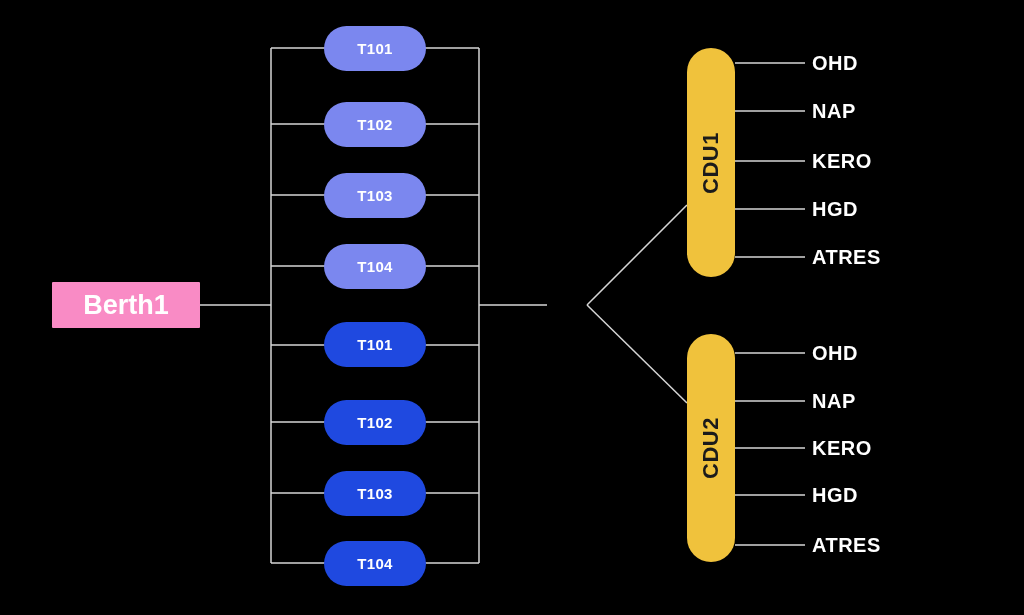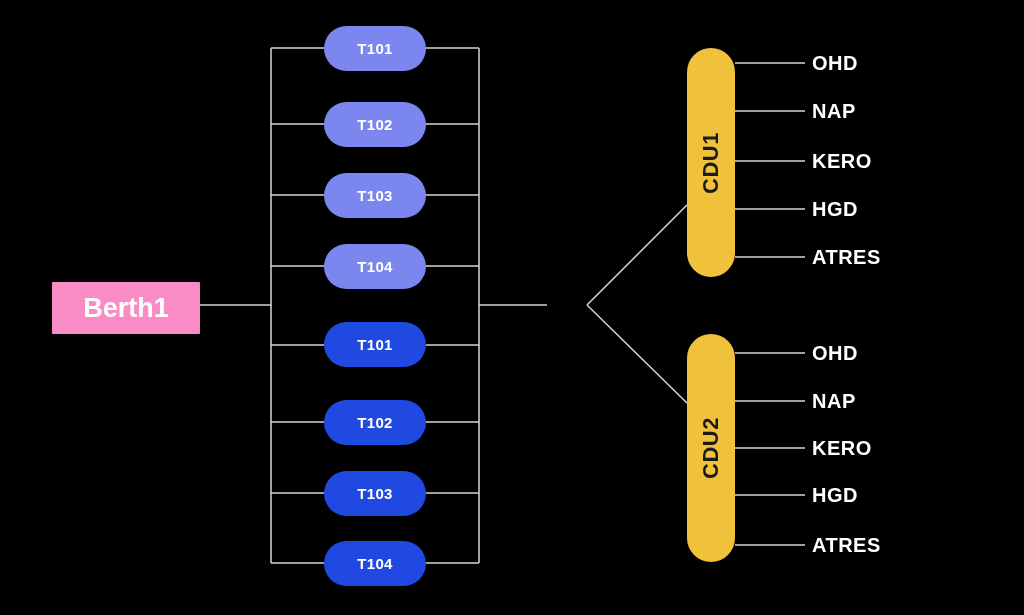--- a/index.html
+++ b/index.html
@@ -11,21 +11,21 @@
   html,body{margin:0;padding:0;}
   body{background:var(--background);font-family:"Liberation Sans",sans-serif;}
   .canvas{position:relative;width:1024px;height:615px;background:var(--background);overflow:hidden;}
   svg.lines{position:absolute;left:0;top:0;}
   svg.lines line{stroke:var(--line);stroke-width:1.5;}
   .node{position:absolute;display:flex;align-items:center;justify-content:center;
         font-weight:bold;color:var(--text-light);}
   .tank{left:324px;width:102px;height:45px;border-radius:23px;font-size:15px;letter-spacing:.3px;}
   .tank.light{background:var(--tank-light);}
   .tank.dark{background:var(--tank-dark);}
-  .berth{left:52px;top:282px;width:148px;height:52px;background:var(--berth-pink);
+  .berth{left:52px;top:282px;width:148px;height:46px;background:var(--berth-pink);
          font-size:27px;border-radius:1px;}
   .unit{left:687px;width:48px;background:var(--unit-yellow);border-radius:24px;}
   .unit .unit-label{transform:rotate(-90deg);white-space:nowrap;color:var(--text-dark);
                     font-size:22px;font-weight:bold;letter-spacing:.5px;}
   .out-label{position:absolute;left:812px;height:26px;line-height:26px;color:var(--text-light);
              font-size:20px;font-weight:bold;letter-spacing:.5px;text-align:center;}
 </style>
 </head>
 <body>
 

